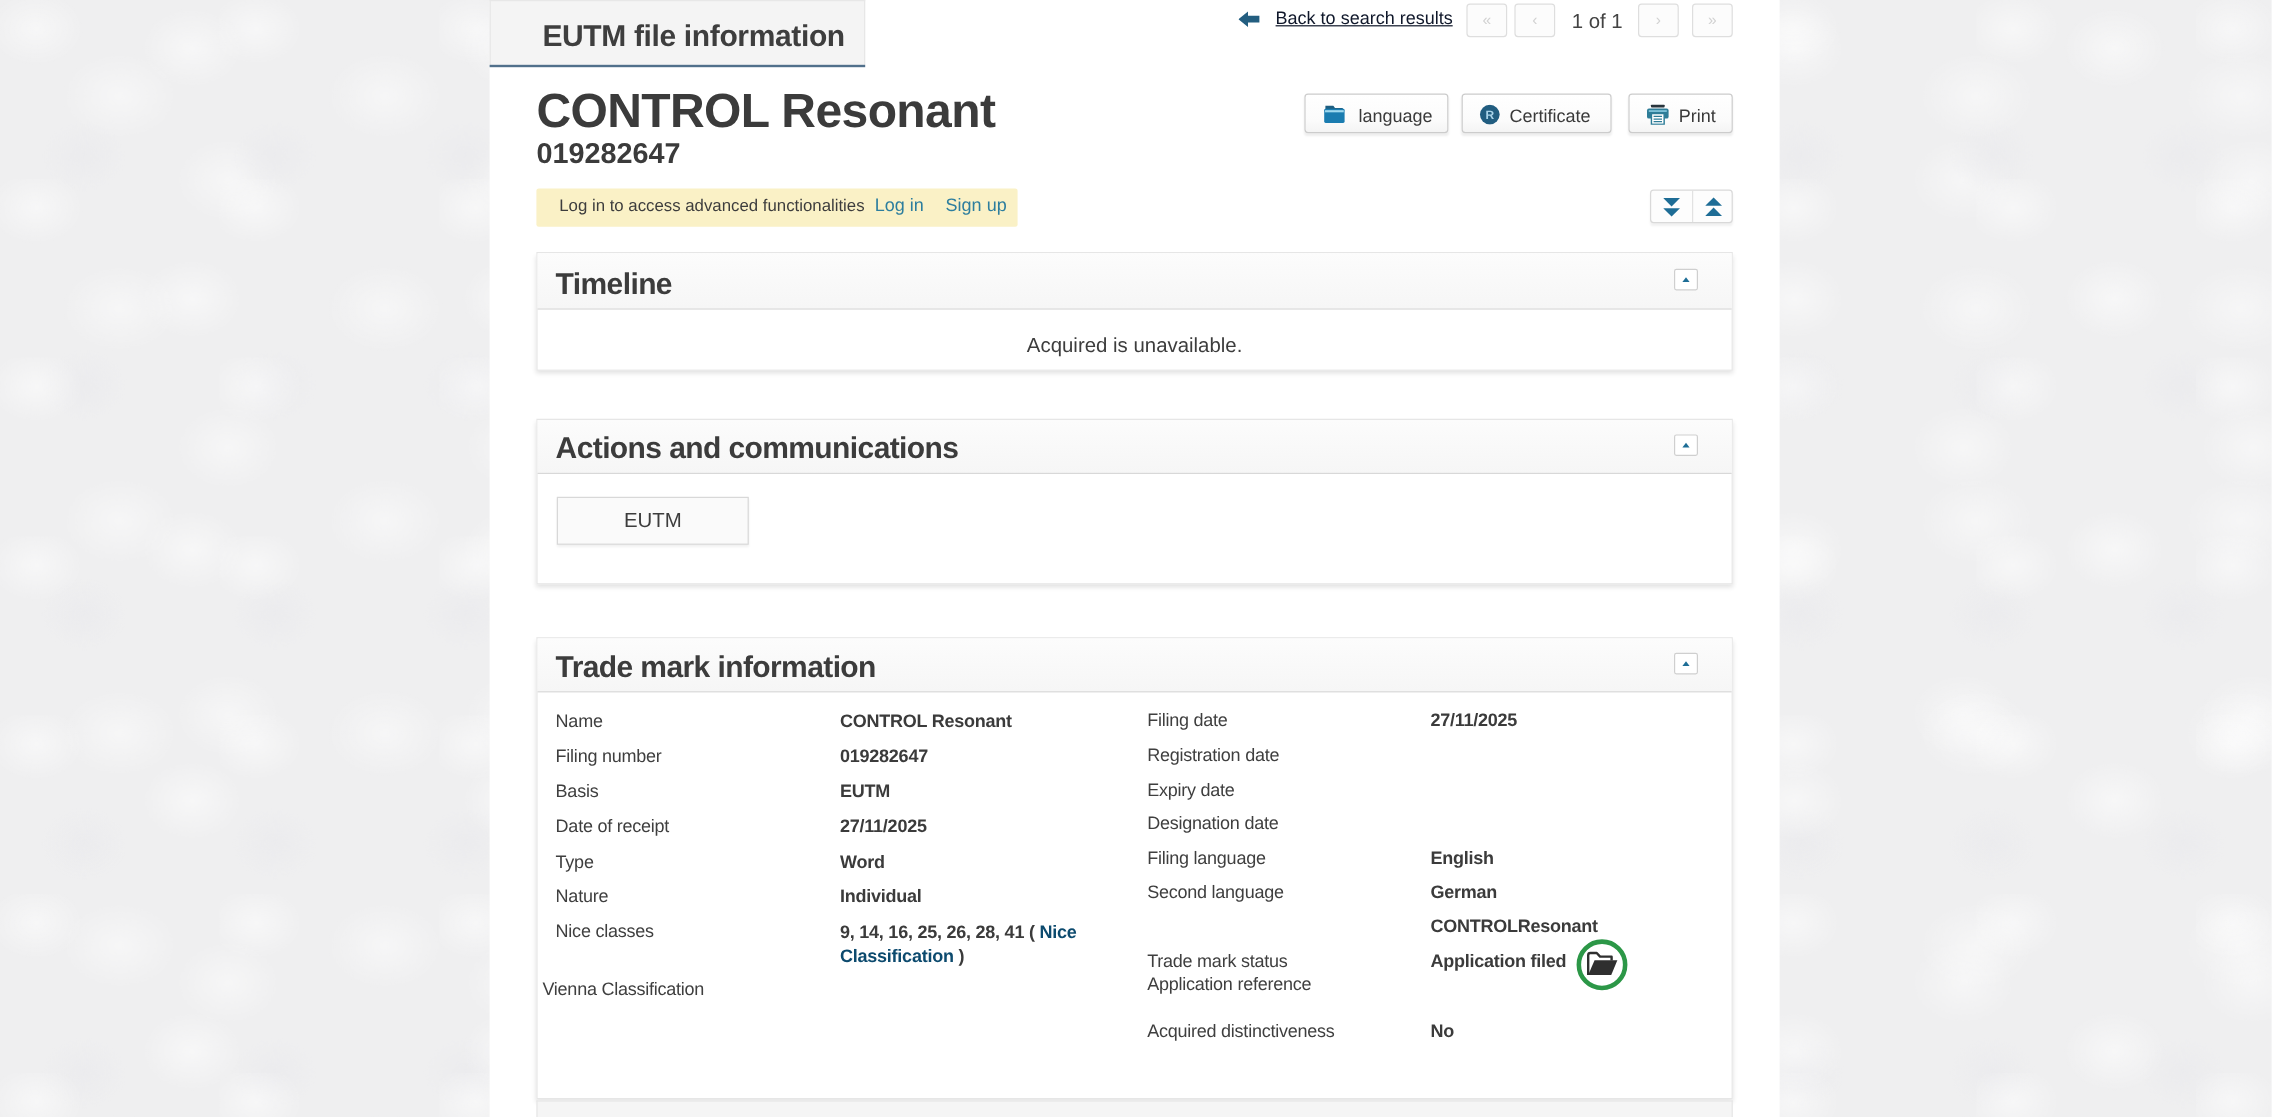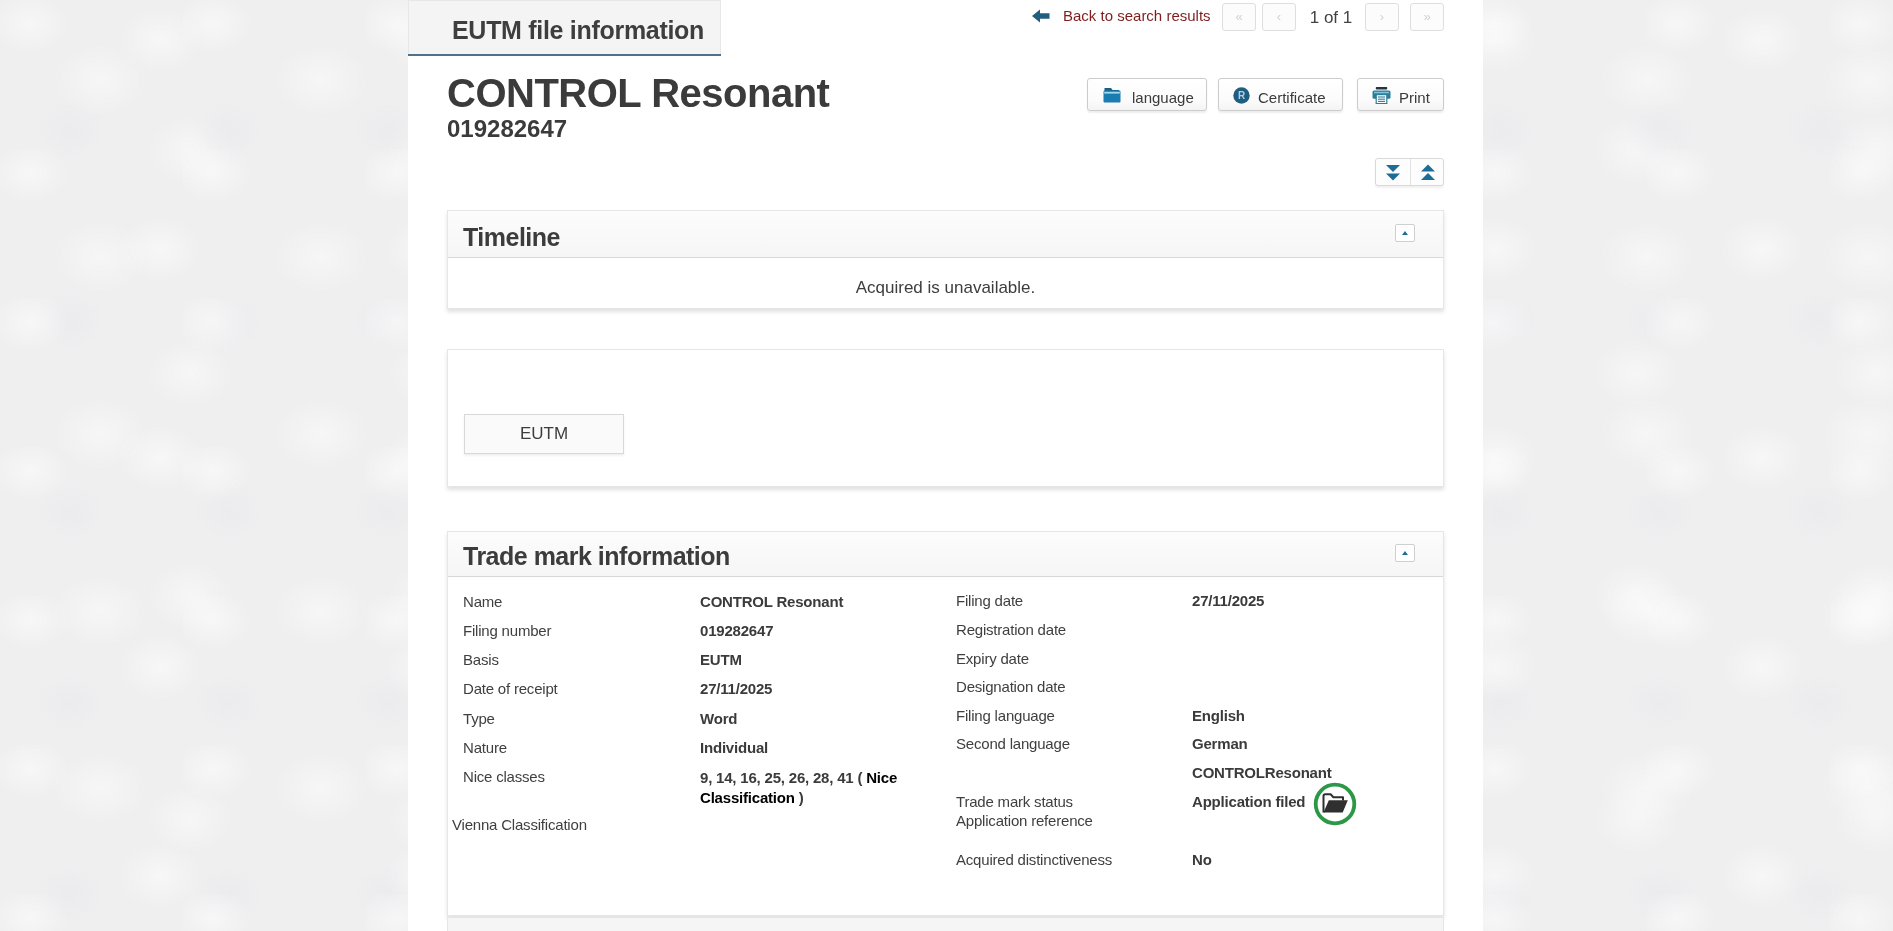--- a/index.html
+++ b/index.html
@@ -17,21 +17,21 @@
   background-size: 183px 149px, 221px 177px, 267px 209px, 159px 191px, 241px 223px;
 }
 .abs { position:absolute; }
 #page { position:relative; width:1893px; height:931px; }
 #panel { position:absolute; left:408px; top:0; width:1075px; height:931px; background:#fff; }
 #tab { position:absolute; left:408px; top:0; width:313px; height:54px; background:#f4f4f4; border:1px solid #e7e7e7; border-bottom:none; }
 #tab span { position:absolute; left:43px; top:15px; font-size:25px; font-weight:bold; color:#3e3e3e; letter-spacing:-0.3px; }
 #tabline { position:absolute; left:408px; top:54px; width:313px; height:2px; background:#51708b; }
 
 
-#backlink { position:absolute; left:1063px; top:7px; font-size:15px; color:#7f1d1d; }
+#backlink { position:absolute; left:1063px; top:7px; font-size:15px; color:#0f172a;text-decoration:underline; }
 #backarrow { position:absolute; left:1032px; top:9px; }
 .pgbtn { position:absolute; top:3px; width:34px; height:28px; border:1px solid #dedede; border-radius:3px; background:#fcfcfc; color:#d2d2d2; font-size:13px; text-align:center; line-height:26px; }
 #pglabel { position:absolute; left:1300px; top:8px; width:62px; text-align:center; font-size:17px; color:#434343; }
 
 
 #title { position:absolute; left:447px; top:71px; font-size:40px; font-weight:bold; color:#3b3b3b; letter-spacing:-0.5px; }
 #subtitle { position:absolute; left:447px; top:115px; font-size:24px; font-weight:bold; color:#3b3b3b; }
 
 
 .abtn { position:absolute; top:78px; height:33px; border:1px solid #cccccc; border-radius:3px; background:linear-gradient(#ffffff,#fbfbfb 70%,#f4f4f4); box-shadow:0 2px 2px rgba(0,0,0,.07); font-size:15px; color:#3a3a3a; }
@@ -60,21 +60,21 @@
 #tl-msg { position:absolute; left:0; right:0; top:67px; text-align:center; font-size:17px; color:#3d3d3d; }
 
 #sec-actions { top:349px; height:138px; }
 #eutmbtn { position:absolute; left:16px; top:64px; width:160px; height:40px; background:#fafafa; border:1px solid #d8d8d8; box-shadow:0 2px 2px rgba(0,0,0,.06); font-size:17px; color:#3d3d3d; text-align:center; line-height:38px; }
 
 #sec-tm { top:531px; height:385px; }
 
 
 .lbl { position:absolute; font-size:15px; letter-spacing:-0.2px; color:#3f3f3f; white-space:nowrap; }
 .val { position:absolute; font-size:15px; letter-spacing:-0.2px; font-weight:bold; color:#3b3b3b; white-space:nowrap; }
-.val a { color:#000000; text-decoration:none; }
+.val a { color:#0c4a6e; text-decoration:none; }
 
 
 #nextsec { position:absolute; left:447px; top:917px; width:997px; height:14px; background:#f5f5f5; border:1px solid #e6e6e6; border-bottom:none; }
 
 svg { display:block; }
 </style>
 </head>
 <body>
 <div id="page">
   <div id="panel"></div>
@@ -117,20 +117,25 @@
         <rect x="0.5" y="3.4" width="18" height="8.4" rx="1.6" fill="#2e7d98"></rect>
         <rect x="2" y="4.8" width="15" height="1.5" fill="#7fc3da"></rect>
         <rect x="4.2" y="7.6" width="10.6" height="9" fill="#ffffff" stroke="#2e7d98" stroke-width="1.2"></rect>
         <line x1="6" y1="10" x2="13" y2="10" stroke="#2e7d98" stroke-width="1.1"></line>
         <line x1="6" y1="12.2" x2="13" y2="12.2" stroke="#2e7d98" stroke-width="1.1"></line>
         <line x1="6" y1="14.4" x2="13" y2="14.4" stroke="#2e7d98" stroke-width="1.1"></line>
       </svg>
     <span class="lab" style="left:41px;">Print</span>
   </div>
 
+  <div id="ybar">
+    <span class="msg">Log in to access advanced functionalities</span>
+    <a style="left:282px;">Log in</a>
+    <a style="left:341px;">Sign up</a>
+  </div>
 
   <div id="chev">
     <div class="div"></div>
     <svg class="abs" style="left:10px; top:5px;" width="14" height="17" viewBox="0 0 14 17">
         <path d="M0 1 L14 1 L7 8 Z" fill="#1e6d96"></path>
         <path d="M0 9.5 L14 9.5 L7 16.5 Z" fill="#1e6d96"></path>
       </svg>
     <svg class="abs" style="left:45px; top:5px;" width="14" height="17" viewBox="0 0 14 17">
         <path d="M7 0.5 L14 7.5 L0 7.5 Z" fill="#1e6d96"></path>
         <path d="M7 9 L14 16 L0 16 Z" fill="#1e6d96"></path>
@@ -139,20 +144,24 @@
 
   <div class="section" id="sec-timeline">
     <div class="sechead">
         <h2>Timeline</h2>
         <div class="colbtn"></div>
       </div>
     <div id="tl-msg">Acquired is unavailable.</div>
   </div>
 
   <div class="section" id="sec-actions">
+    <div class="sechead">
+        <h2>Actions and communications</h2>
+        <div class="colbtn"></div>
+      </div>
     <div id="eutmbtn">EUTM</div>
   </div>
 
   <div class="section" id="sec-tm">
     <div class="sechead">
         <h2>Trade mark information</h2>
         <div class="colbtn"></div>
       </div>
   </div>
 

